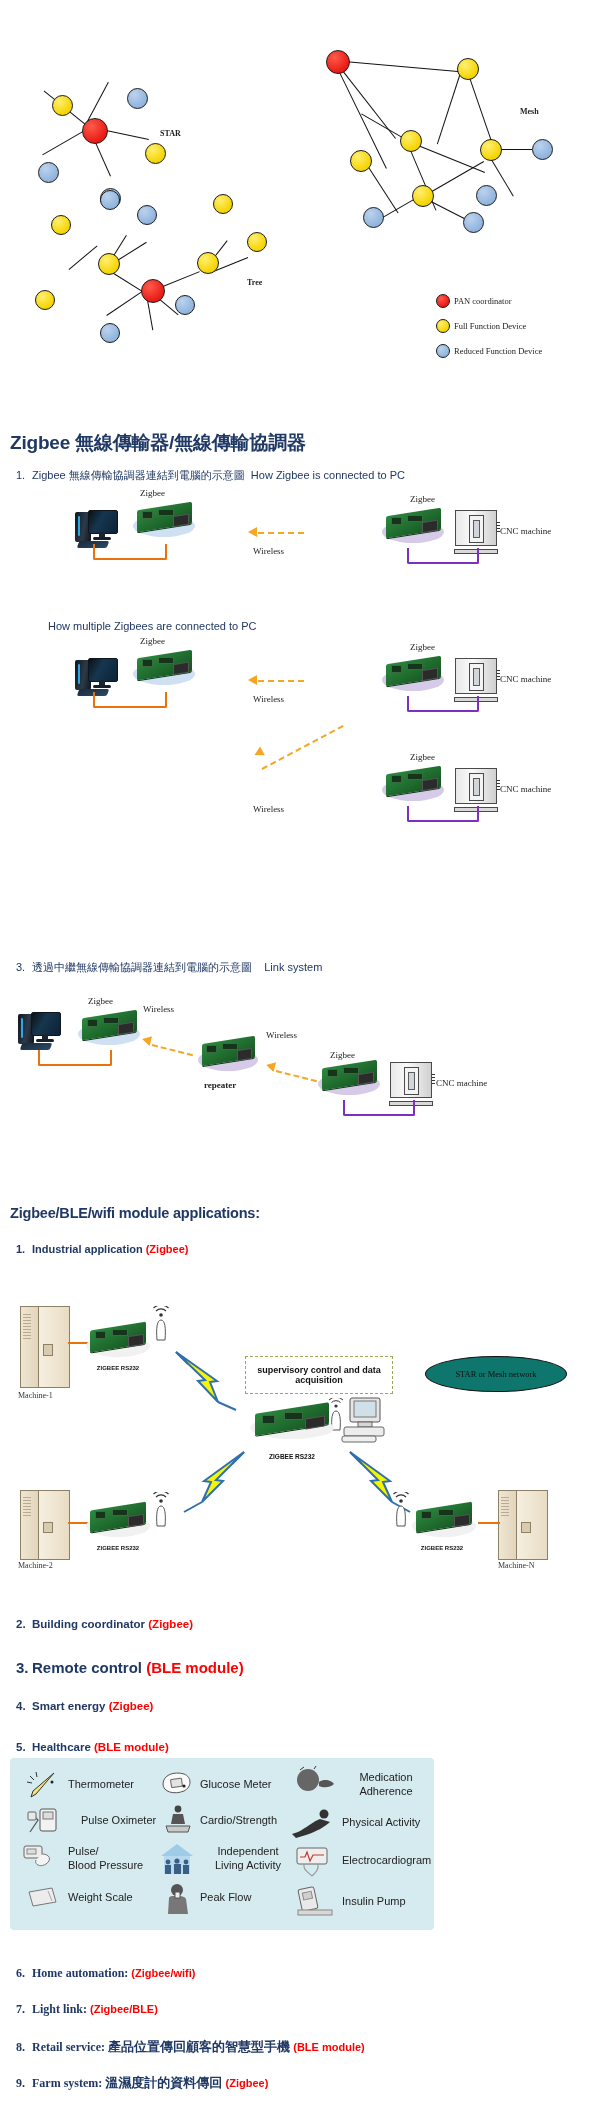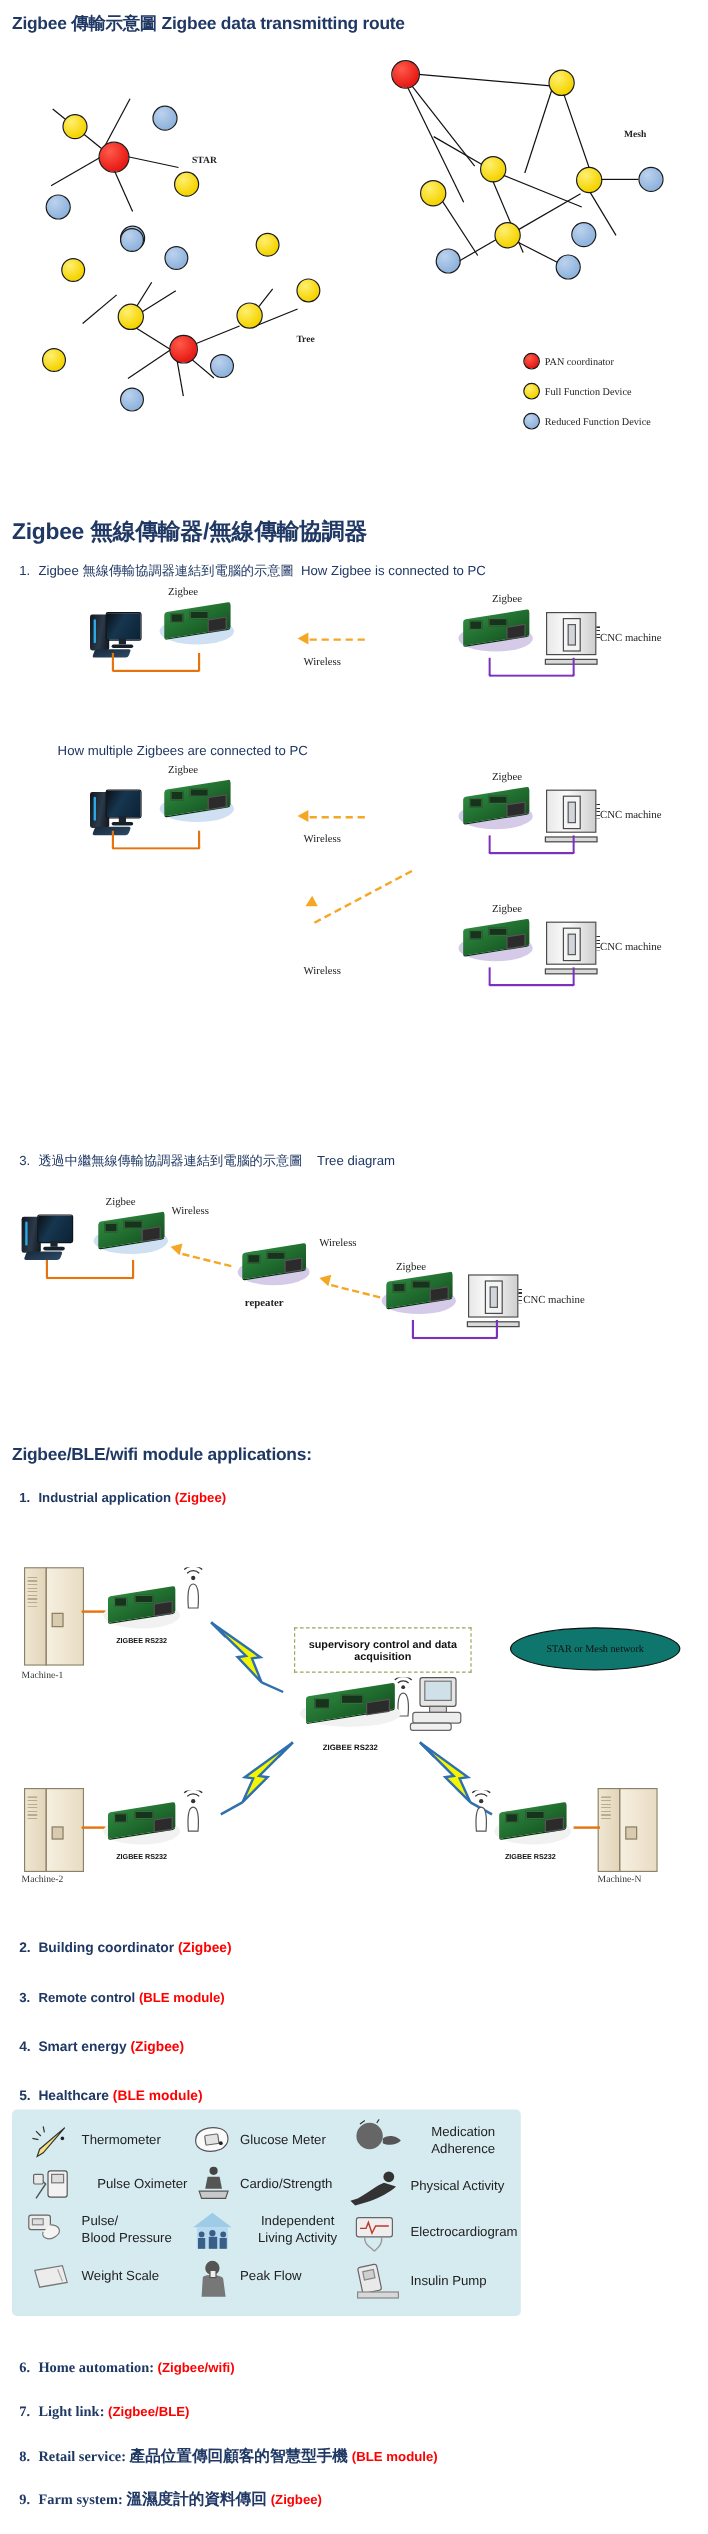--- a/index.html
+++ b/index.html
@@ -82,21 +82,20 @@
      font-family:"Liberation Serif", serif;font-size:8.5px;color:#111;background:#0f766e;}
   .zigtag{position:absolute;font-size:6px;font-weight:bold;color:#111;text-align:center;width:60px;font-family:"Liberation Sans", sans-serif;}
   .mlabel{position:absolute;font-family:"Liberation Serif", serif;font-size:8px;color:#333;}
   .oldpc{position:absolute;}
 </style>
 </head>
 <body>
 
 <div class="page">
 
-  <div class="h1" style="left:10px;top:10px;font-size:14.5px;">Zigbee 傳輸示意圖  Zigbee data transmitting route</div>
 
   <div class="abs" style="left:20px;top:45px;width:190px;height:150px;">
     <div class="edge" style="left:66px;top:79px;width:54px;transform:rotate(-141deg);"></div>
     <div class="edge" style="left:66px;top:79px;width:48px;transform:rotate(-62deg);"></div>
     <div class="edge" style="left:72px;top:82px;width:58px;transform:rotate(12deg);"></div>
     <div class="edge" style="left:70px;top:85px;width:50px;transform:rotate(66deg);"></div>
     <div class="edge" style="left:64px;top:85px;width:48px;transform:rotate(150deg);"></div>
     <div class="node n-yel" style="left:32px;top:50px;width:21px;height:21px;"></div>
     <div class="node n-blu" style="left:107px;top:43px;width:21px;height:21px;"></div>
     <div class="node n-blu" style="left:18px;top:117px;width:21px;height:21px;"></div>
@@ -281,21 +280,21 @@
         <div class="door"></div>
         <div class="slot"></div>
         <div class="fins"></div>
         <div class="foot"></div>
     </div>
     <div class="lblp" style="left:500px;top:148px;font-size:9px;">CNC machine</div>
     <div class="wire-p" style="left:407px;top:170px;width:68px;height:14px;"></div>
   </div>
 
   <div class="numitem" style="left:16px;top:960px;width:560px;">
-    <span class="idx">3.</span><span>透過中繼無線傳輸協調器連結到電腦的示意圖</span>&nbsp;&nbsp;&nbsp;&nbsp;<span>Tree diagram</span>
+    <span class="idx">3.</span><span>透過中繼無線傳輸協調器連結到電腦的示意圖</span>&nbsp;&nbsp;&nbsp;&nbsp;<span>Link system</span>
   </div>
 
   <div class="abs" style="left:0px;top:992px;width:590px;height:150px;">
     <div class="pc" style="left:18px;top:18px;width:46px;height:42px;">
       <div class="tower"></div>
         <div class="towerstripe"></div>
         <div class="mon"></div>
       <div class="stand"></div>
         <div class="base"></div>
         <div class="kb"></div>
@@ -480,21 +479,21 @@
           <circle cx="9" cy="9" r="1.8" fill="#333"></circle>
           <path d="M4 5 A7 7 0 0 1 14 5" fill="none" stroke="#333" stroke-width="1.1"></path>
           <path d="M1.5 2 A11 11 0 0 1 16.5 2" fill="none" stroke="#333" stroke-width="1.1"></path>
         </svg>
     </div>
   </div>
 
   <div class="numitem bluebold" style="left:16px;top:1618px;font-size:11.5px;">
     <span class="idx">2.</span><span>Building coordinator </span><span class="red">(Zigbee)</span>
   </div>
-  <div class="numitem bluebold" style="left:16px;top:1659px;font-size:11px;">
+  <div class="numitem bluebold" style="left:16px;top:1659px;font-size:15px;">
     <span class="idx">3.</span><span>Remote control </span><span class="red">(BLE module)</span>
   </div>
   <div class="numitem bluebold" style="left:16px;top:1700px;font-size:11.5px;">
     <span class="idx">4.</span><span>Smart energy    </span><span class="red">(Zigbee)</span>
   </div>
   <div class="numitem bluebold" style="left:16px;top:1741px;font-size:11.5px;">
     <span class="idx">5.</span><span>Healthcare    </span><span class="red">(BLE module)</span>
   </div>
 
   <div class="hcpanel">

